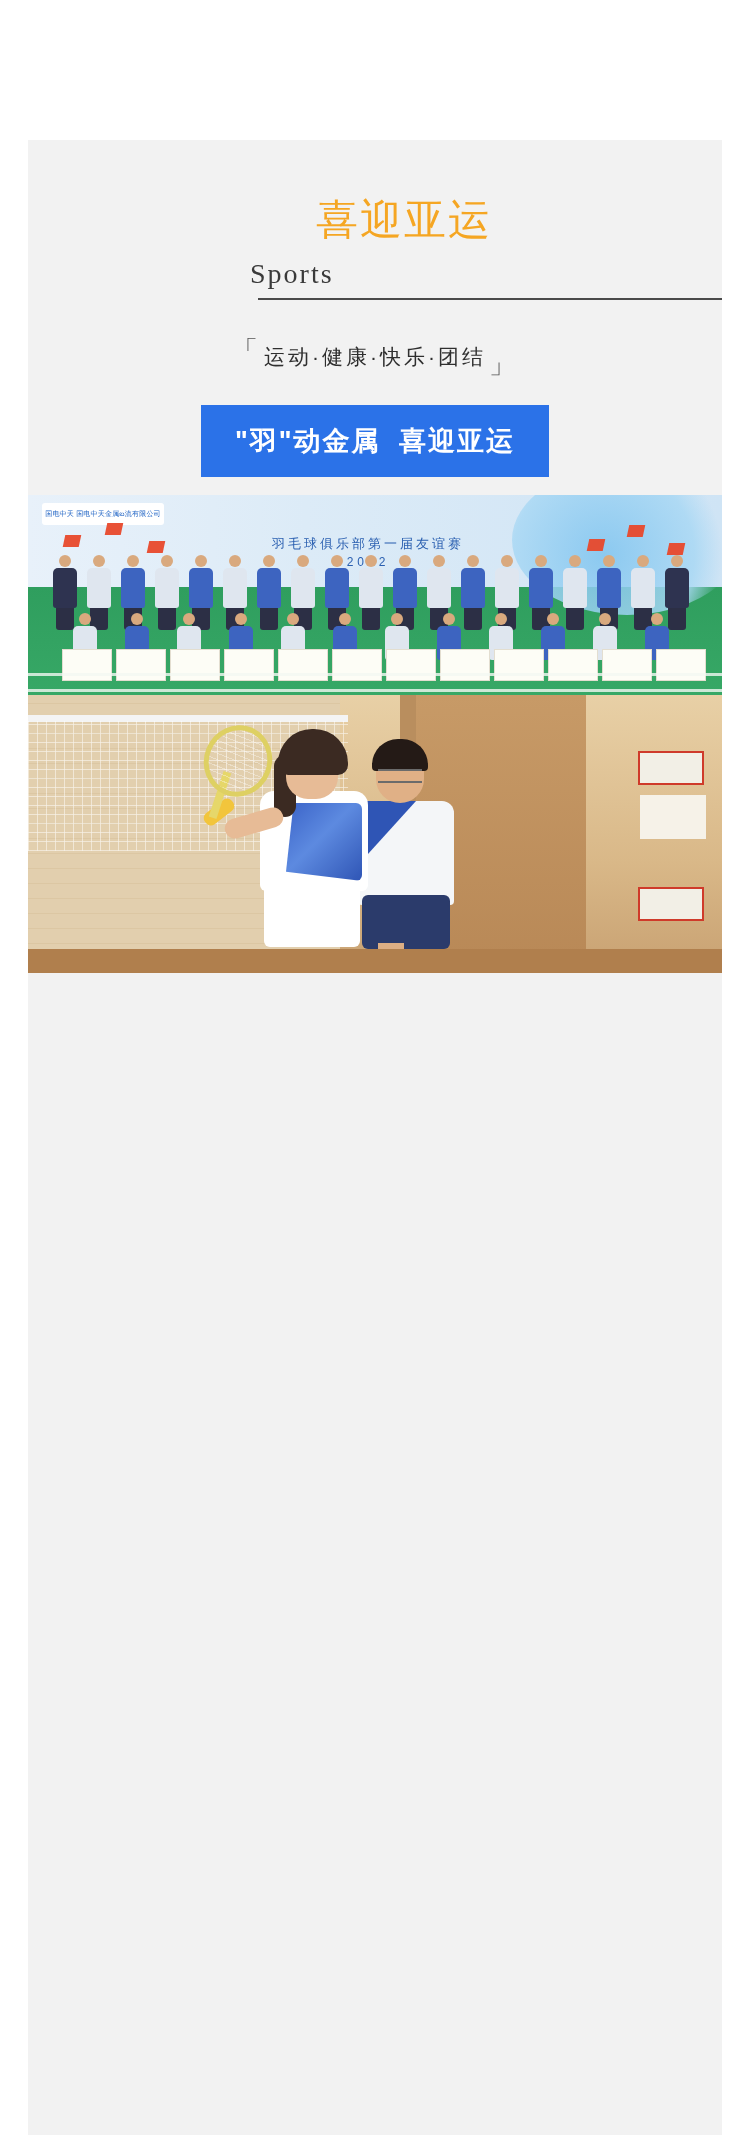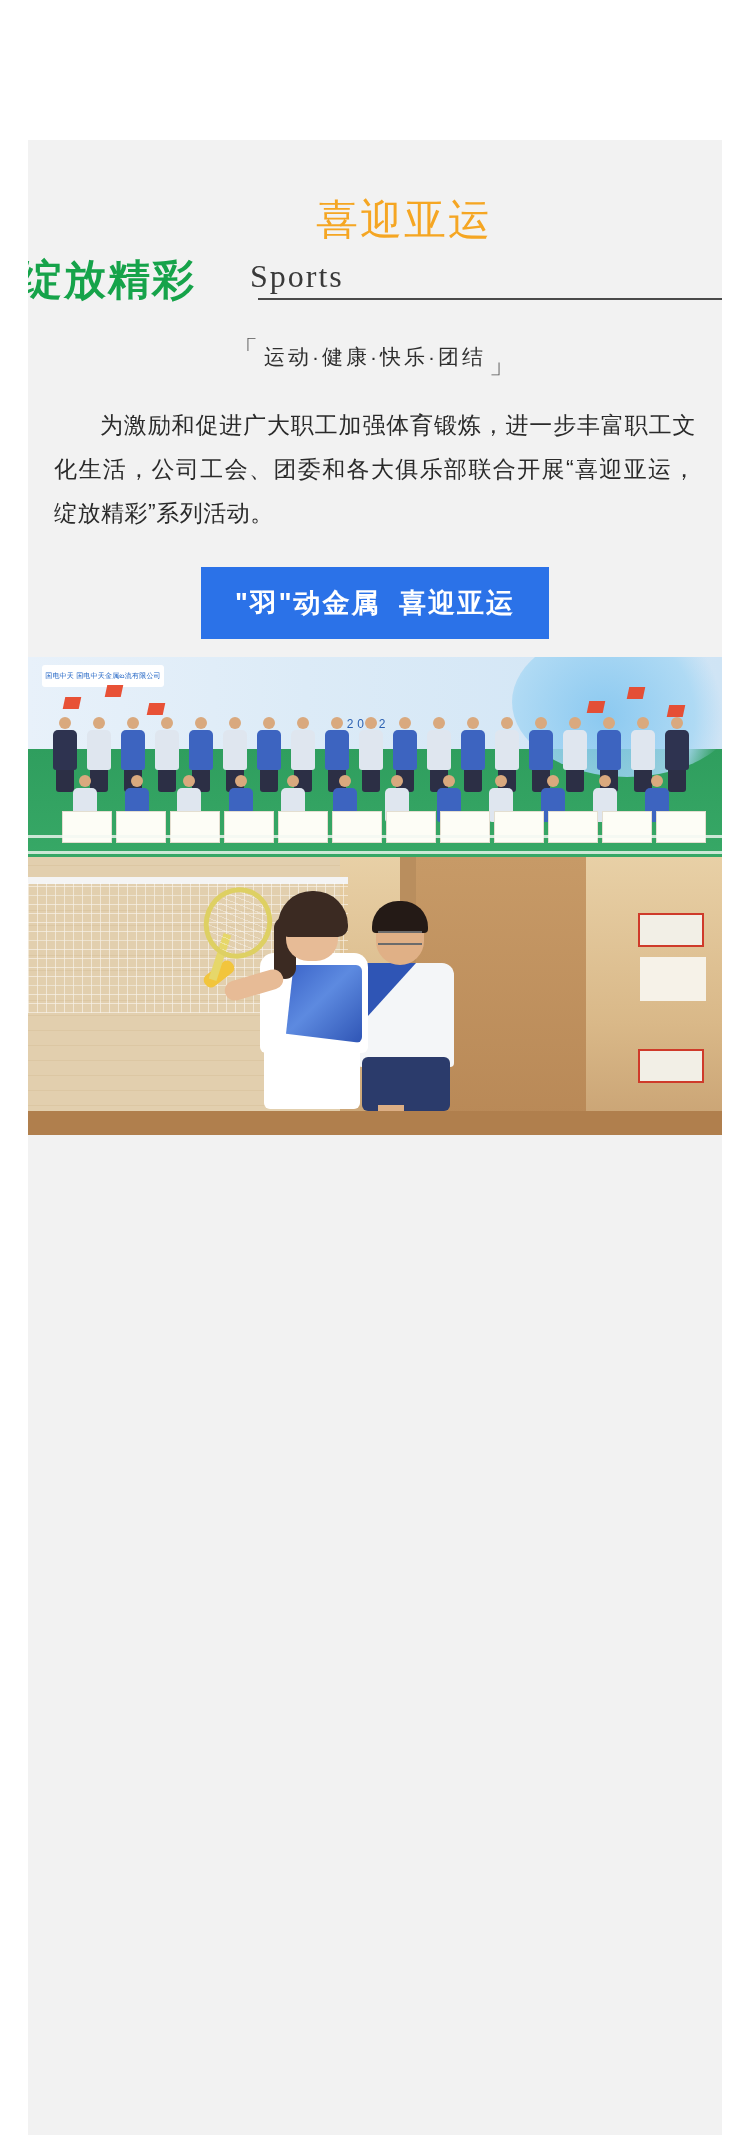--- a/index.html
+++ b/index.html
@@ -73,21 +73,21 @@
     font-size: 42px;
     font-weight: bold;
     color: #16a34a;
     letter-spacing: 2px;
     white-space: nowrap;
   }
   .hdr-sports {
     position: absolute;
     left: 222px;
     top: 118px;
-    font-size: 32px;
+    font-size: 28px;
     color: #3a3a3a;
     letter-spacing: 2px;
     font-family: "Liberation Serif", serif;
   }
   .hdr-rule {
     position: absolute;
     left: 230px;
     top: 158px;
     width: 470px;
     height: 2px;
@@ -416,46 +416,45 @@
   .bottom-pad { height: 30px; }
 </style>
 </head>
 <body>
 
 <div class="page">
   <div class="article">
 
     <div class="header">
       <div class="hdr-cn-orange">喜迎亚运</div>
-      <div class="hdr-cn-green">绽放精彩</div>
       <div class="hdr-sports">Sports</div>
       <div class="hdr-rule"></div>
     </div>
 
     <div class="slogan-wrap">
       <span class="slogan">
         <span class="brk-l">「</span>
         <span>运动·健康·快乐·团结</span>
         <span class="brk-r">」</span>
       </span>
     </div>
 
-    <p class="para">为激励和促进广大职工加强体育锻炼，进一步丰富职工文化生活，公司工会、团委和各大俱乐部联合开展“喜迎亚运，绽放精彩”系列活动。</p>
 
     <div class="banner-wrap">
       <div class="blue-banner">
         <span>"羽"动金属</span>
         <span>喜迎亚运</span>
       </div>
     </div>
 
     <div class="photo1">
       <div class="p1-stage"></div>
       <div class="p1-swoosh"></div>
       <div class="p1-logo">国电中天 国电中天金属బ流有限公司</div>
+      <div class="p1-sub">羽毛球俱乐部第一届友谊赛</div>
       <div class="p1-sub2">2022</div>
 
       <div class="p1-flag" style="left:36px;  top:40px;"></div>
       <div class="p1-flag" style="left:78px;  top:28px;"></div>
       <div class="p1-flag" style="left:120px; top:46px;"></div>
       <div class="p1-flag" style="left:560px; top:44px;"></div>
       <div class="p1-flag" style="left:600px; top:30px;"></div>
       <div class="p1-flag" style="left:640px; top:48px;"></div>
 
       <div class="p1-row" style="top:60px;">

